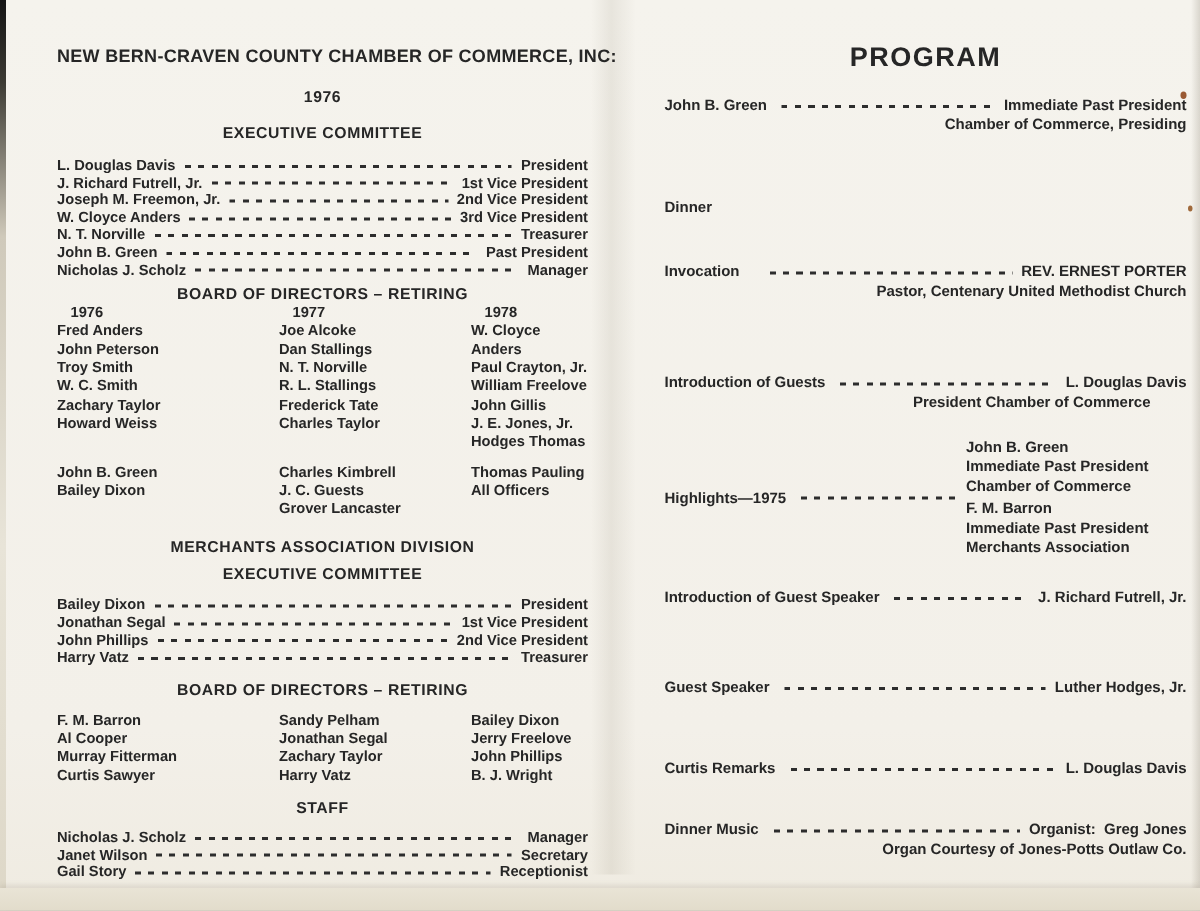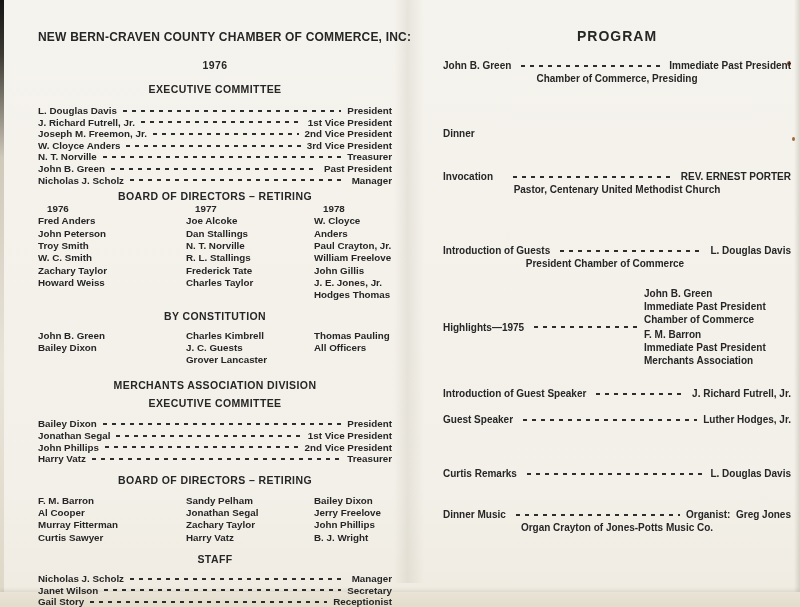--- a/index.html
+++ b/index.html
@@ -26,26 +26,26 @@
   .title{font-size:12px;letter-spacing:.2px;white-space:nowrap;}
   .row{display:flex;align-items:baseline;height:11.6px;font-size:9.8px;font-weight:bold;}
   .leader{flex:1;height:2px;align-self:center;margin:0 6px;
         background:repeating-linear-gradient(to right,#2d2d2d 0 4px,transparent 4px 9px);}
   .nm{white-space:nowrap;}
   .ttl{white-space:nowrap;}
   .cols3{display:grid;grid-template-columns:148px 128px 1fr;font-size:9.8px;font-weight:bold;line-height:12.3px;}
   .yr{padding-left:9px;}
 
   
-  .ptitle{text-align:center;font-weight:bold;font-size:14px;letter-spacing:1px;}
+  .ptitle{text-align:center;font-weight:bold;font-size:18px;letter-spacing:1px;}
   .pitem{font-size:10px;font-weight:bold;line-height:13px;}
   .pline1{display:flex;align-items:baseline;}
   .plabel{white-space:nowrap;margin-right:4px;}
   .pright{white-space:pre;}
-  .pline2{text-align:center;white-space:pre;}
+  .pline2{text-align:right;white-space:pre;}
   .hl{display:flex;align-items:center;}
   .hl-left{flex:1;display:flex;align-items:center;}
   .hl-left .plabel{align-self:center;}
   .hl-block{width:147px;}
 </style>
 </head>
 <body>
 
 <div class="scan">
   <div class="edge-left"></div>
@@ -122,21 +122,20 @@
         <div class="yr">1978</div>
         <div>W. Cloyce Anders</div>
         <div>Paul Crayton, Jr.</div>
         <div>William Freelove</div>
         <div>John Gillis</div>
         <div>J. E. Jones, Jr.</div>
         <div>Hodges Thomas</div>
       </div>
     </div>
 
-    <div class="h" style="margin-top:8px;">BY CONSTITUTION</div>
     <div class="cols3" style="margin-top:8px;">
       <div>
         <div>John B. Green</div>
         <div>Bailey Dixon</div>
       </div>
       <div>
         <div>Charles Kimbrell</div>
         <div>J. C. Guests</div>
         <div>Grover Lancaster</div>
       </div>
@@ -267,21 +266,21 @@
     </div>
 
     <div class="pitem" style="margin-top:20px;">
       <div class="pline1">
           <span class="plabel">Introduction of Guest Speaker</span>
           <span class="leader"></span>
           <span class="pright">J. Richard Futrell, Jr.</span>
         </div>
     </div>
 
-    <div class="pitem" style="margin-top:13px;text-align:center;">
+    <div class="pitem" style="margin-top:47px;text-align:center;">
       <div class="pline1">
           <span class="plabel">Guest Speaker</span>
           <span class="leader"></span>
           <span class="pright">Luther Hodges, Jr.</span>
         </div>
     </div>
 
     <div class="pitem" style="margin-top:41px;">
       <div class="pline1">
           <span class="plabel">Curtis Remarks</span>
@@ -289,16 +288,16 @@
           <span class="pright">L. Douglas Davis</span>
         </div>
     </div>
 
     <div class="pitem" style="margin-top:28px;">
       <div class="pline1">
           <span class="plabel">Dinner Music</span>
           <span class="leader"></span>
           <span class="pright">Organist:  Greg Jones</span>
         </div>
-      <div class="pline2">Organ Crayton of Jones-Potts Music Co.</div>
+      <div class="pline2">Organ Courtesy of Jones-Potts Outlaw Co.</div>
     </div>
   </div>
 </div>
 
 </body></html>

